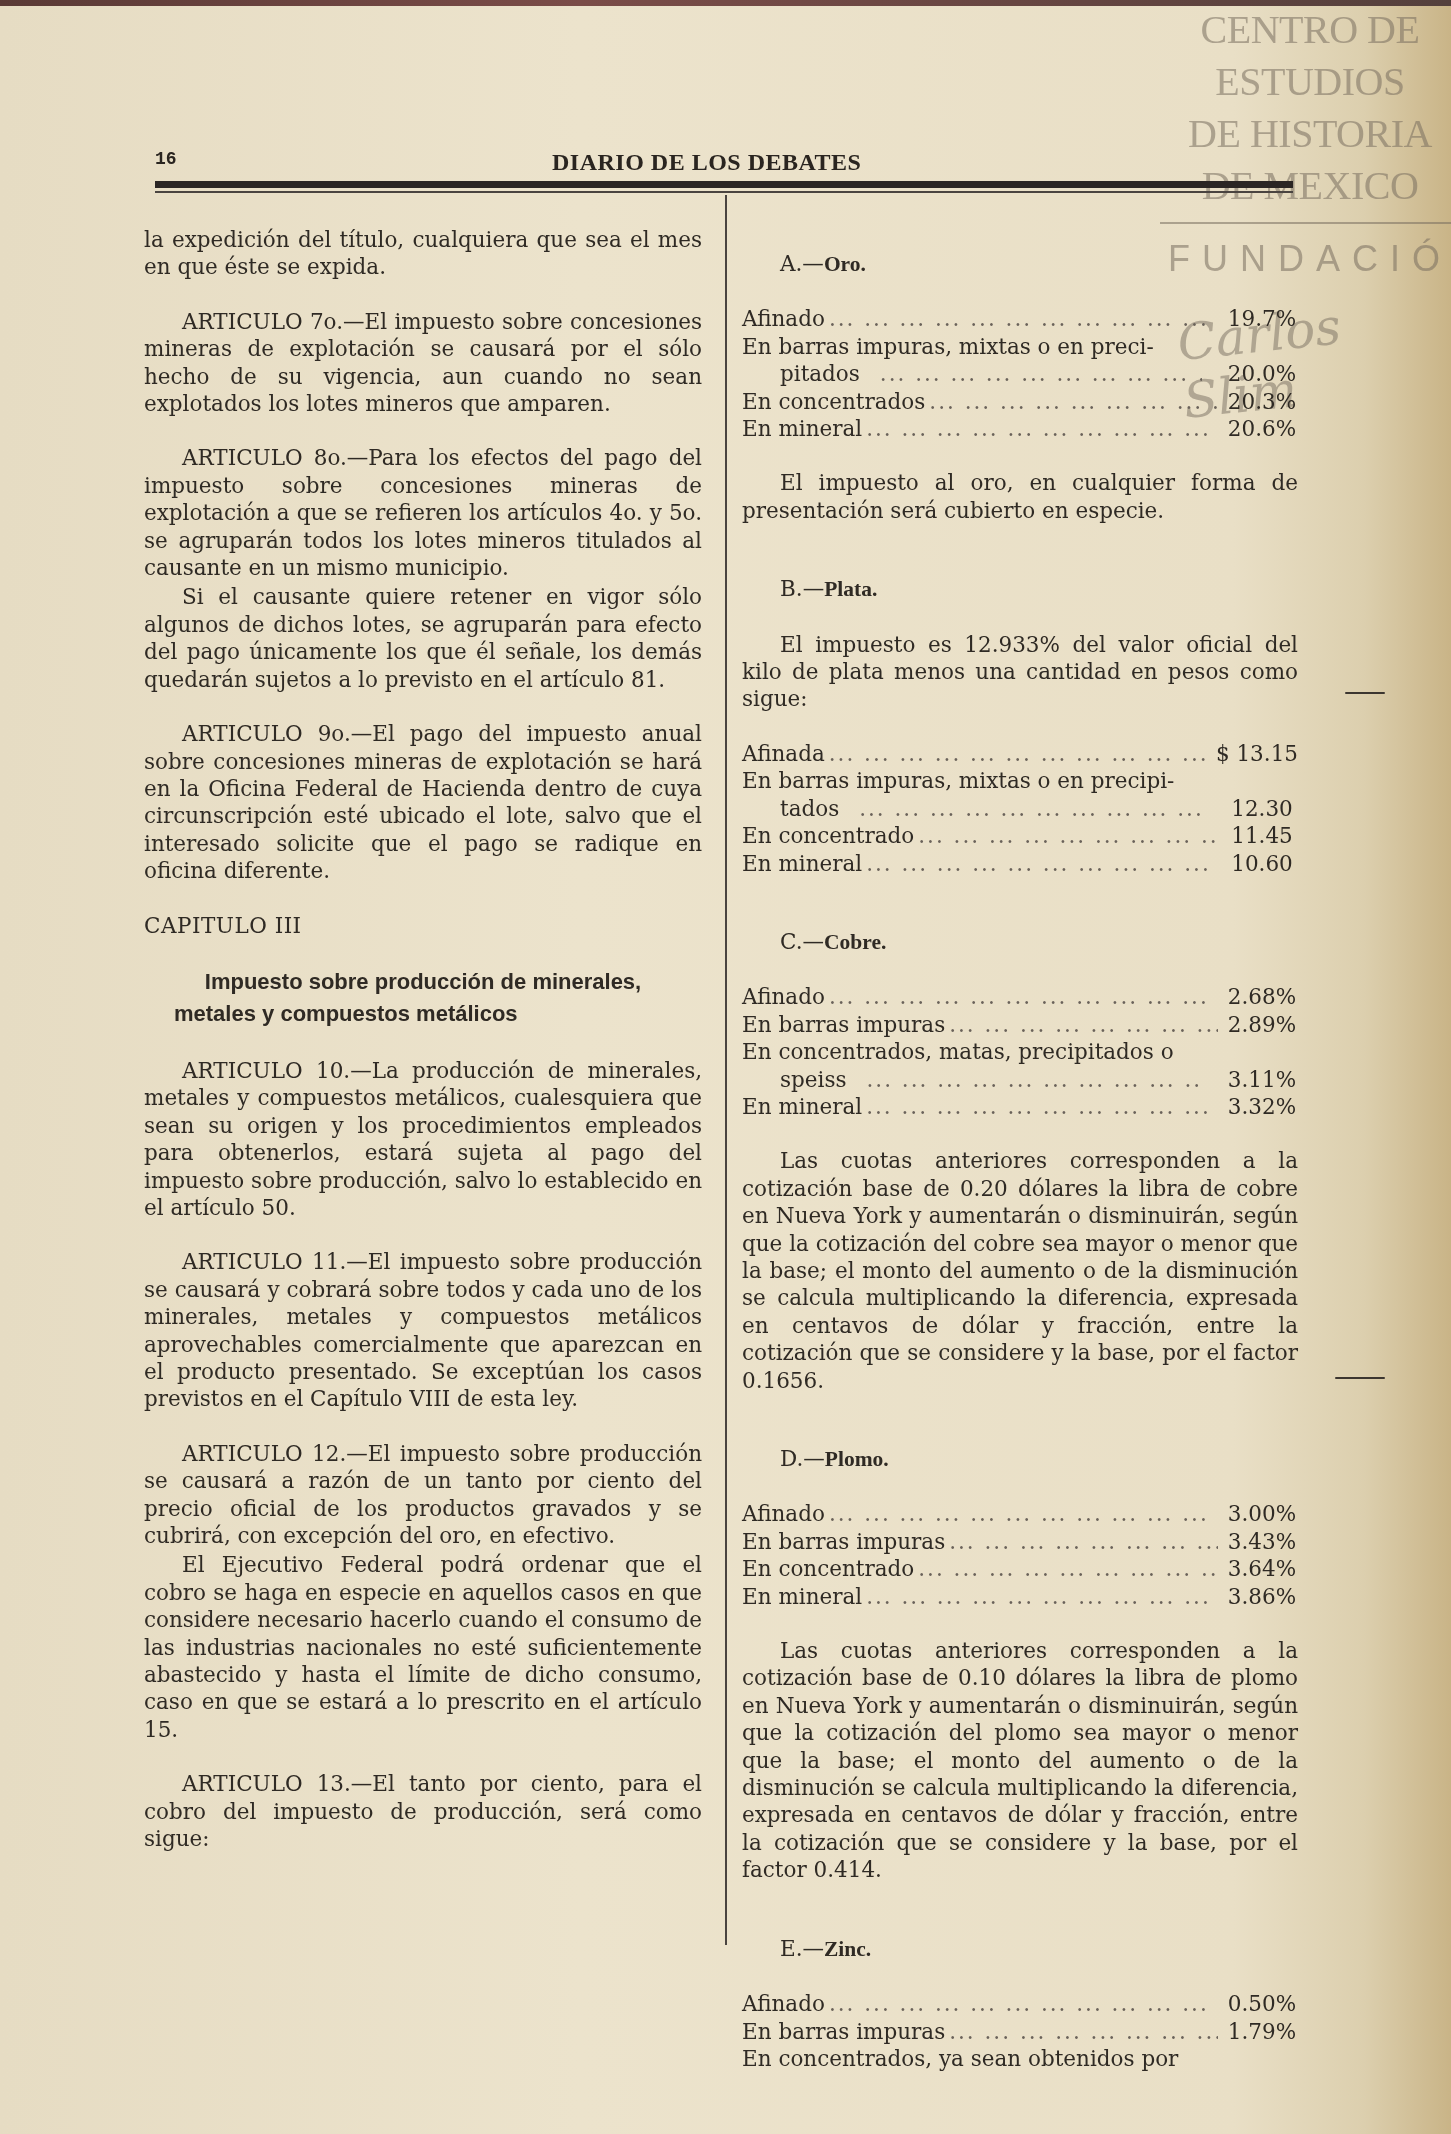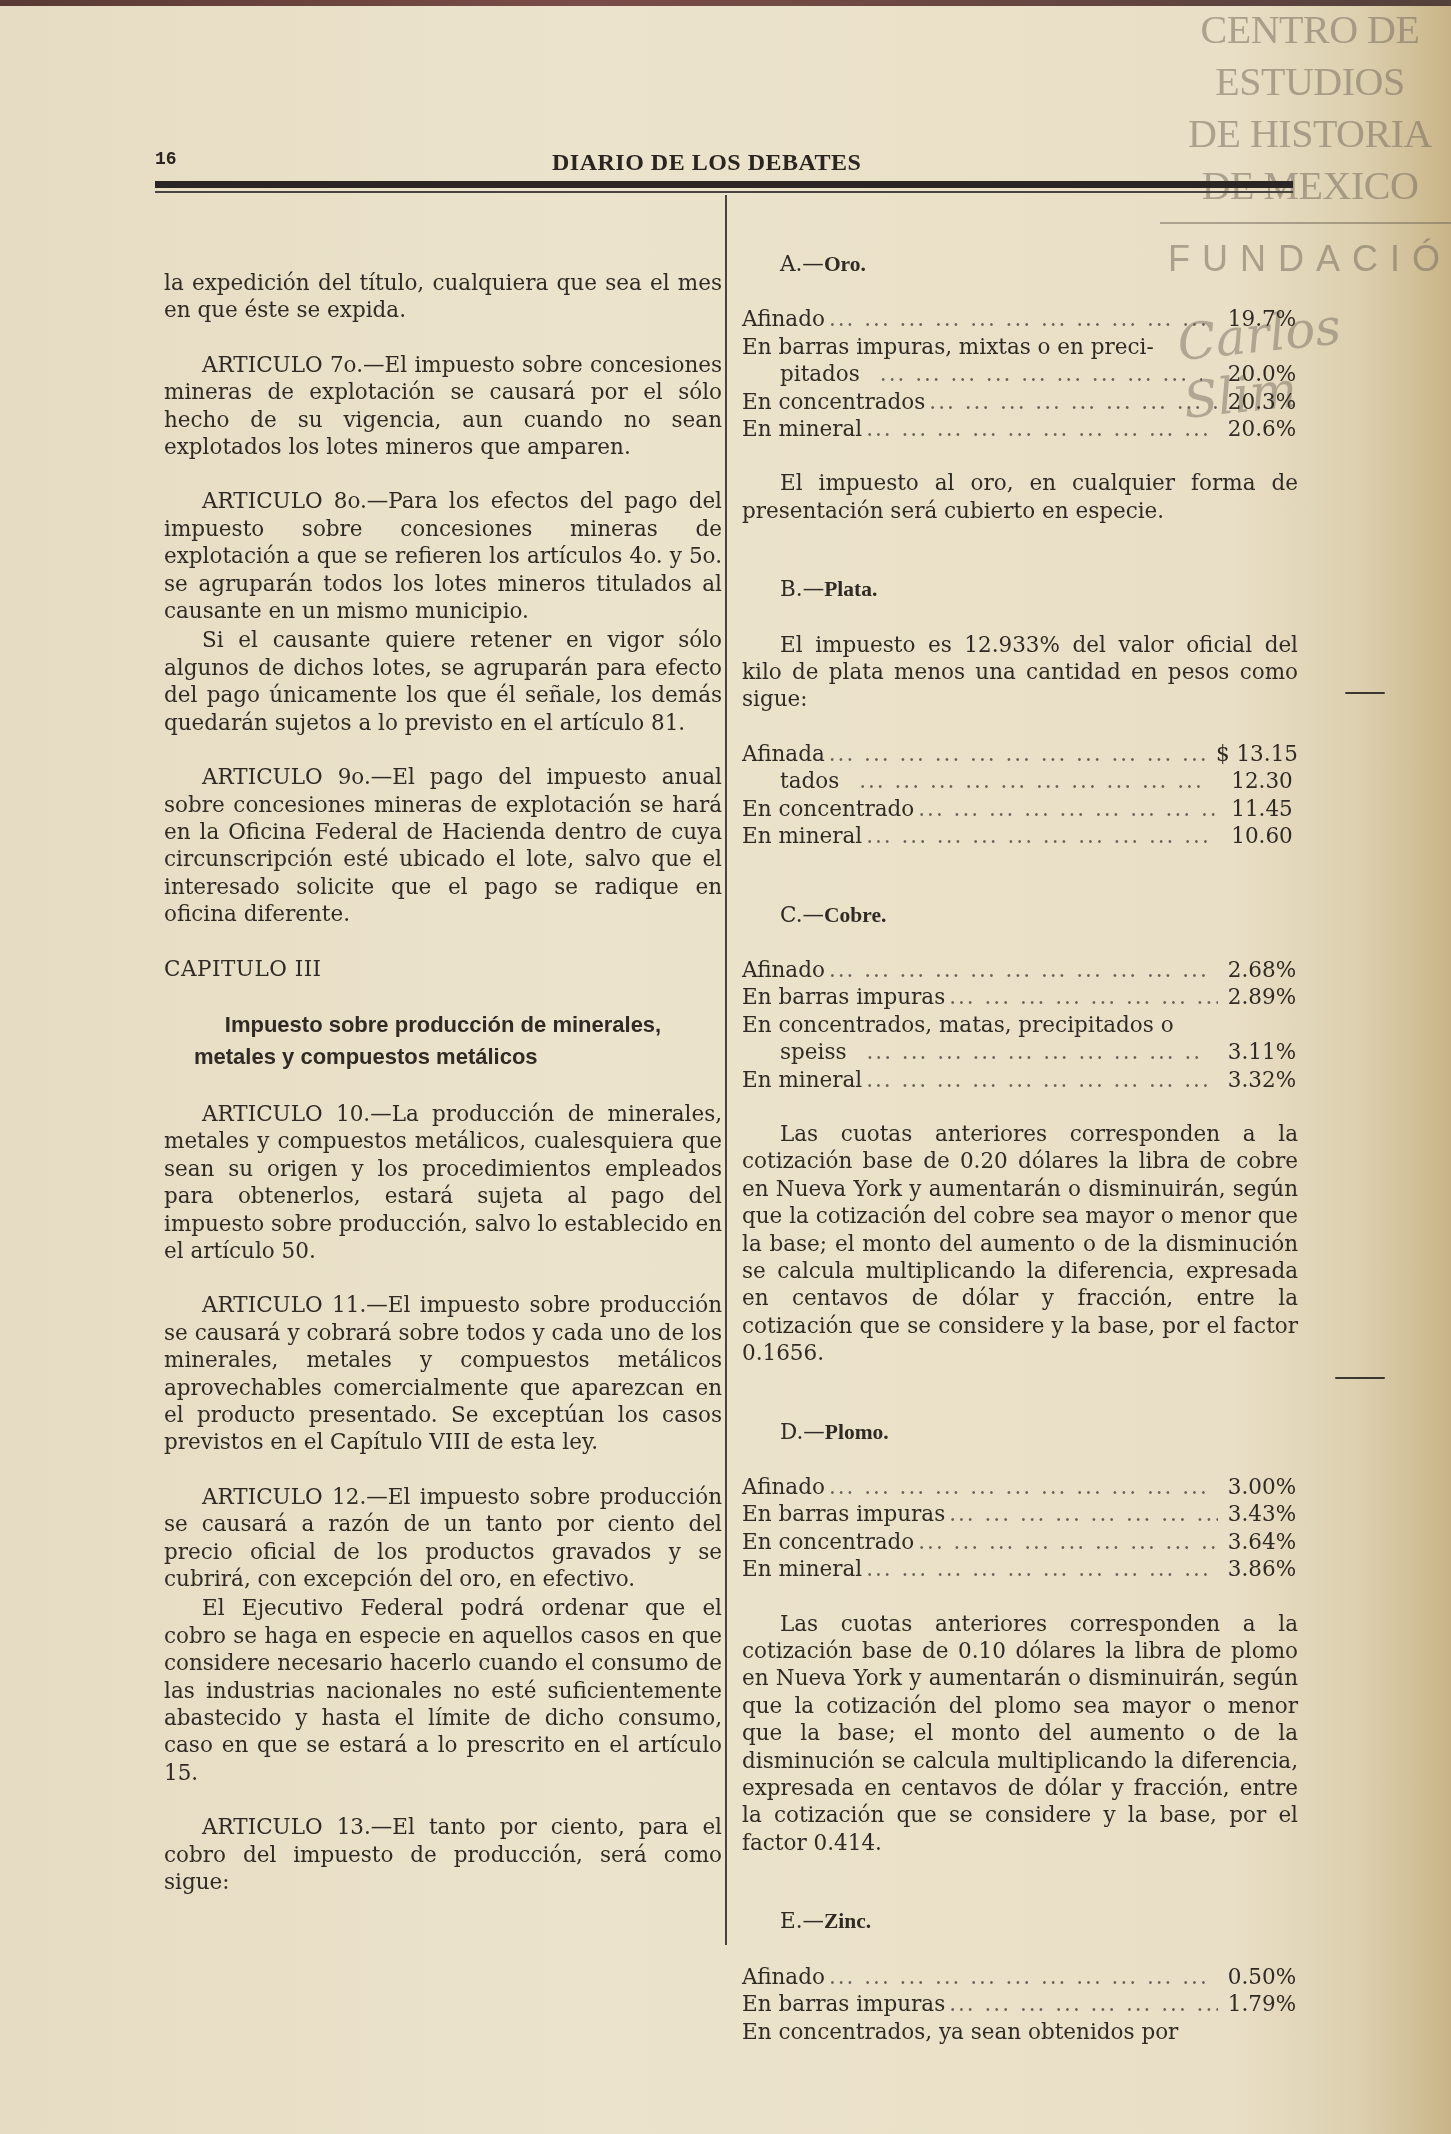--- a/index.html
+++ b/index.html
@@ -13,21 +13,21 @@
     background: linear-gradient(90deg, #5a3a36, #7a4c48 40%, #54403c); }
   .page-no { position: absolute; left: 155px; top: 149px; font-family: Liberation Mono, monospace;
     font-weight: bold; font-size: 18px; color: #2a2520; }
   .running-head { position: absolute; left: 552px; top: 149px; font-family: "Liberation Serif", serif;
     font-weight: bold; font-size: 24px; letter-spacing: 0.5px; color: #2a2520; }
   .rule-thick { position: absolute; left: 155px; top: 181px; width: 1138px; height: 7px; background: #2b2624; }
   .rule-thin { position: absolute; left: 155px; top: 191px; width: 1138px; height: 2px; background: #4a4440; }
   .col-divider { position: absolute; left: 725px; top: 195px; width: 1.5px; height: 1750px; background: #4a4440; }
 
   .col { position: absolute; top: 226px; width: 558px; font-size: 21.5px; line-height: 27.4px; }
-  .col.left { left: 164px; margin-top: 43px; }
+  .col.left { left: 144px; }
   .col.right { left: 742px; width: 556px; }
   .p { margin: 0; text-align: justify; text-align-last: left; }
   .p.ind { text-indent: 38px; }
   .gap { height: 27px; }
   .gap-s { height: 2px; }
   .chapter { text-align: center; letter-spacing: 0.5px; }
   .subhead { text-align: center; font-family: Liberation Sans, sans-serif; font-weight: bold; font-size: 22px; line-height: 32px; padding: 0 30px; }
   .sec-title { text-indent: 38px; margin-top: 24px; }
   .sec-title b { font-family: "Liberation Serif", serif; font-weight: bold; }
 
@@ -128,20 +128,21 @@
 
   <p class="p sec-title"><span>B.—</span><b>Plata.</b></p>
   <div class="gap"></div>
   <p class="p ind">El impuesto es 12.933% del valor oficial del kilo de plata menos una cantidad en pesos como sigue:</p>
   <div class="gap"></div>
   <div class="rate">
       <span class="lbl">Afinada</span>
       <span class="dots"></span>
       <span class="val">$ 13.15</span>
     </div>
+  <div class="rate-head">En barras impuras, mixtas o en precipi-</div>
   <div class="rate rate-cont">
       <span class="lbl">tados</span>
       <span class="dots"></span>
       <span class="val">12.30</span>
     </div>
   <div class="rate">
       <span class="lbl">En concentrado</span>
       <span class="dots"></span>
       <span class="val">11.45</span>
     </div>

